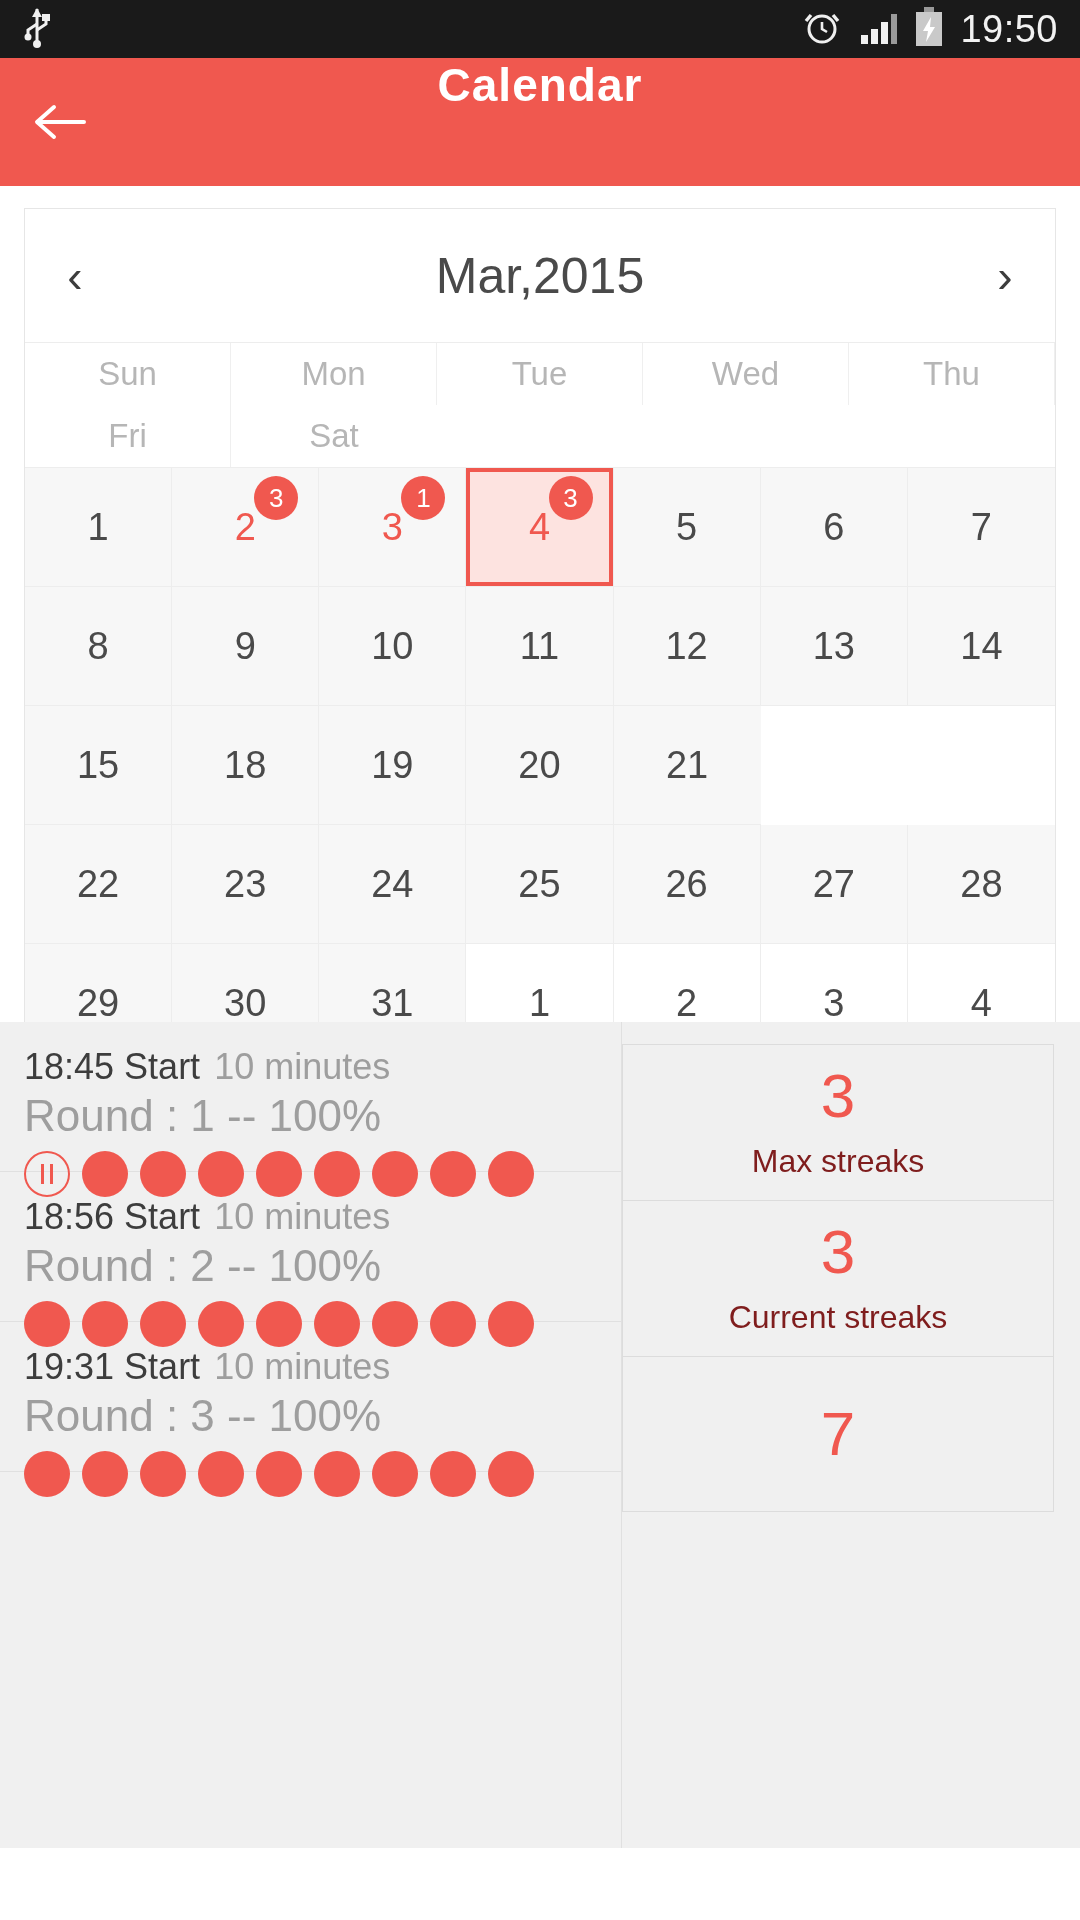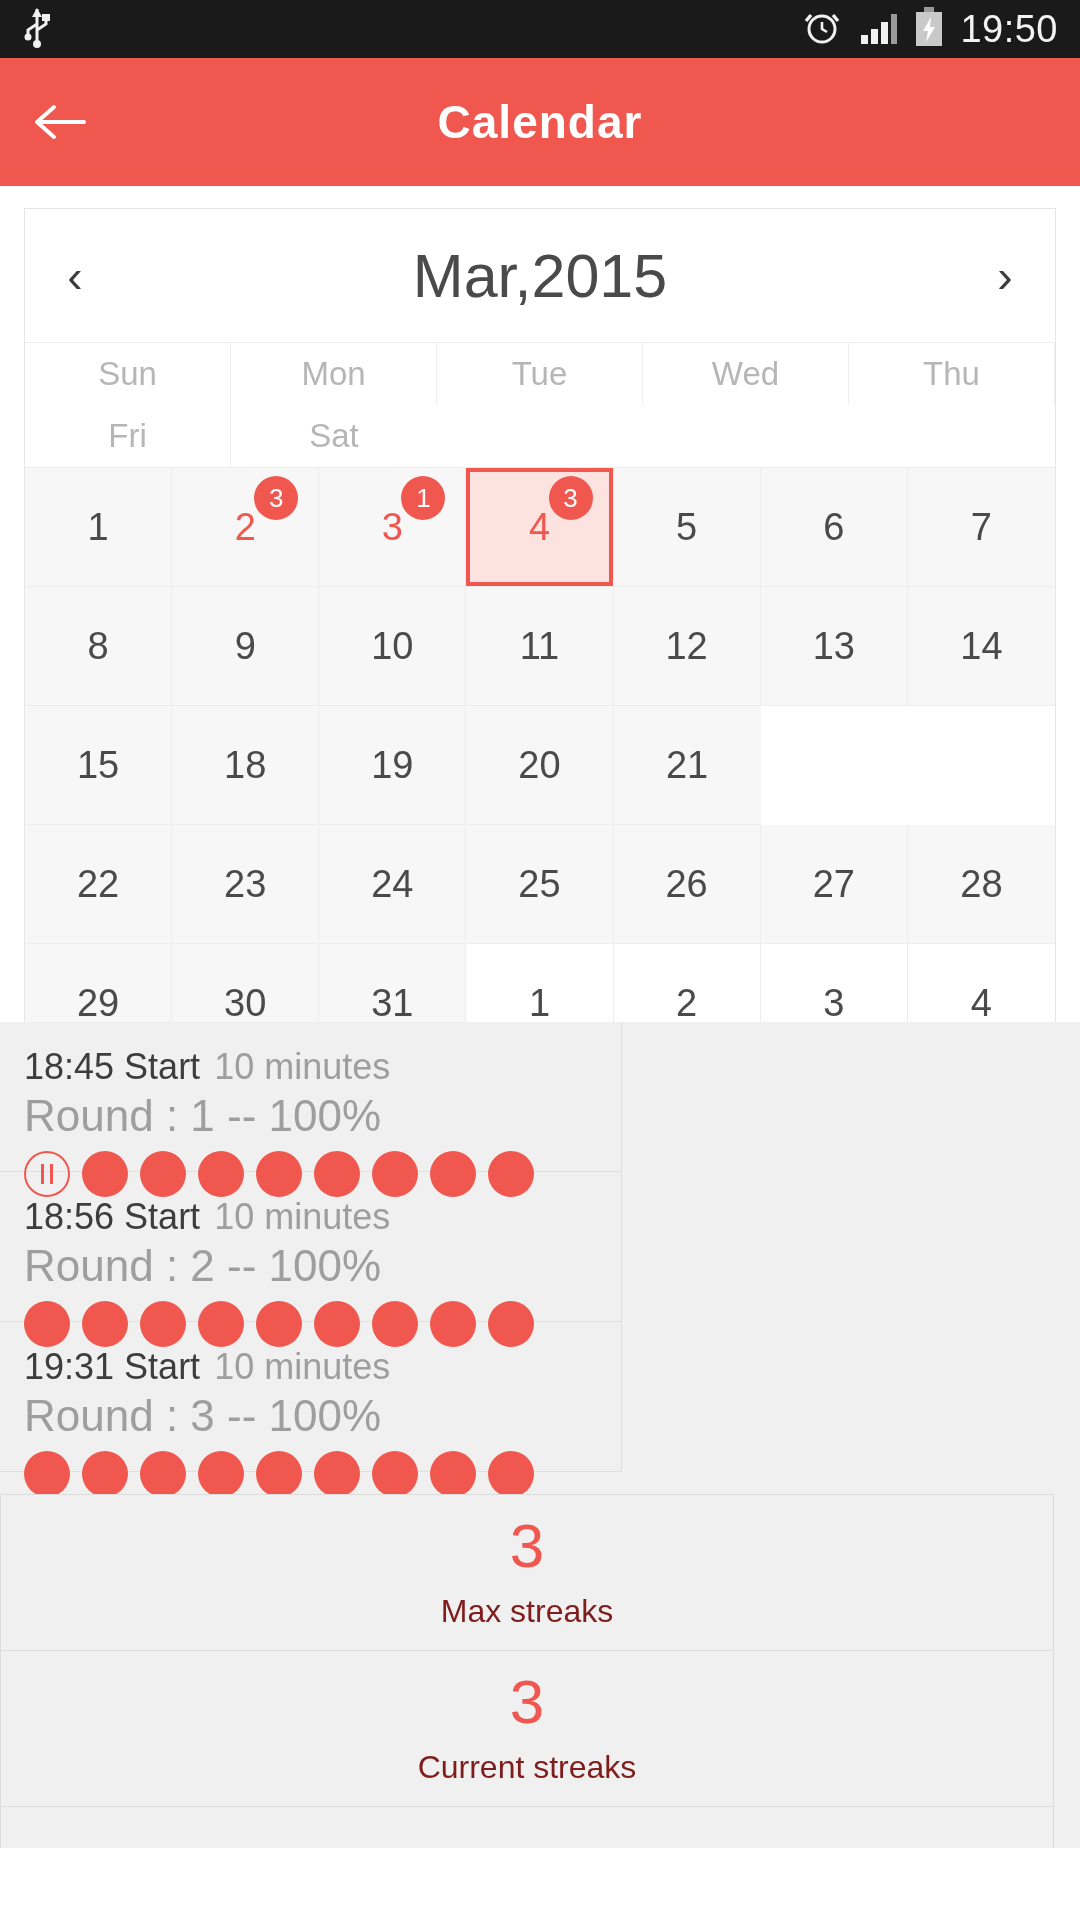--- a/index.html
+++ b/index.html
@@ -23,21 +23,20 @@
   .sb-left { display:flex; align-items:center; gap:14px; }
   .sb-right { margin-left:auto; display:flex; align-items:center; gap:16px; }
   .sb-time { font-size:38px; color:#f2f2f2; letter-spacing:0.5px; }
   .sb-ico { display:block; }
 
   
   .appbar {
     height:128px;
     background:#f0584f;
     display:flex;
-    align-items:center;
     position:relative;
   }
   .back-btn {
     width:120px; height:128px;
     display:flex; align-items:center; justify-content:center;
     cursor:pointer;
   }
   .appbar-title {
     position:absolute;
     left:0; right:0;
@@ -69,21 +68,21 @@
     width:100px; height:134px;
     display:flex; align-items:center; justify-content:center;
     cursor:pointer;
     font-size:46px;
     color:#3d3d3d;
   }
   .cal-nav.right { margin-left:auto; }
   .cal-title {
     position:absolute; left:0; right:0;
     text-align:center;
-    font-size:61px;
+    font-size:50px;
     color:#4a4a4a;
     pointer-events:none;
   }
 
   .weekdays {
     display:grid;
     grid-template-columns:repeat(5,1fr);
     border-bottom:1px solid #ededed;
   }
   .wd {
@@ -135,21 +134,20 @@
 
   
   .bottom {
     position:absolute;
     left:0; right:0;
     top:1022px;
     bottom:0;
     background:#f0f0f0;
     display:flex;
     overflow:hidden;
-    flex-direction:column;
   }
   .sessions {
     width:622px;
     border-right:1px solid #e0e0e0;
   }
   .session {
     padding:24px 24px 20px 24px;
     border-bottom:1px solid #e0e0e0;
     height:150px;
     box-sizing:border-box;

